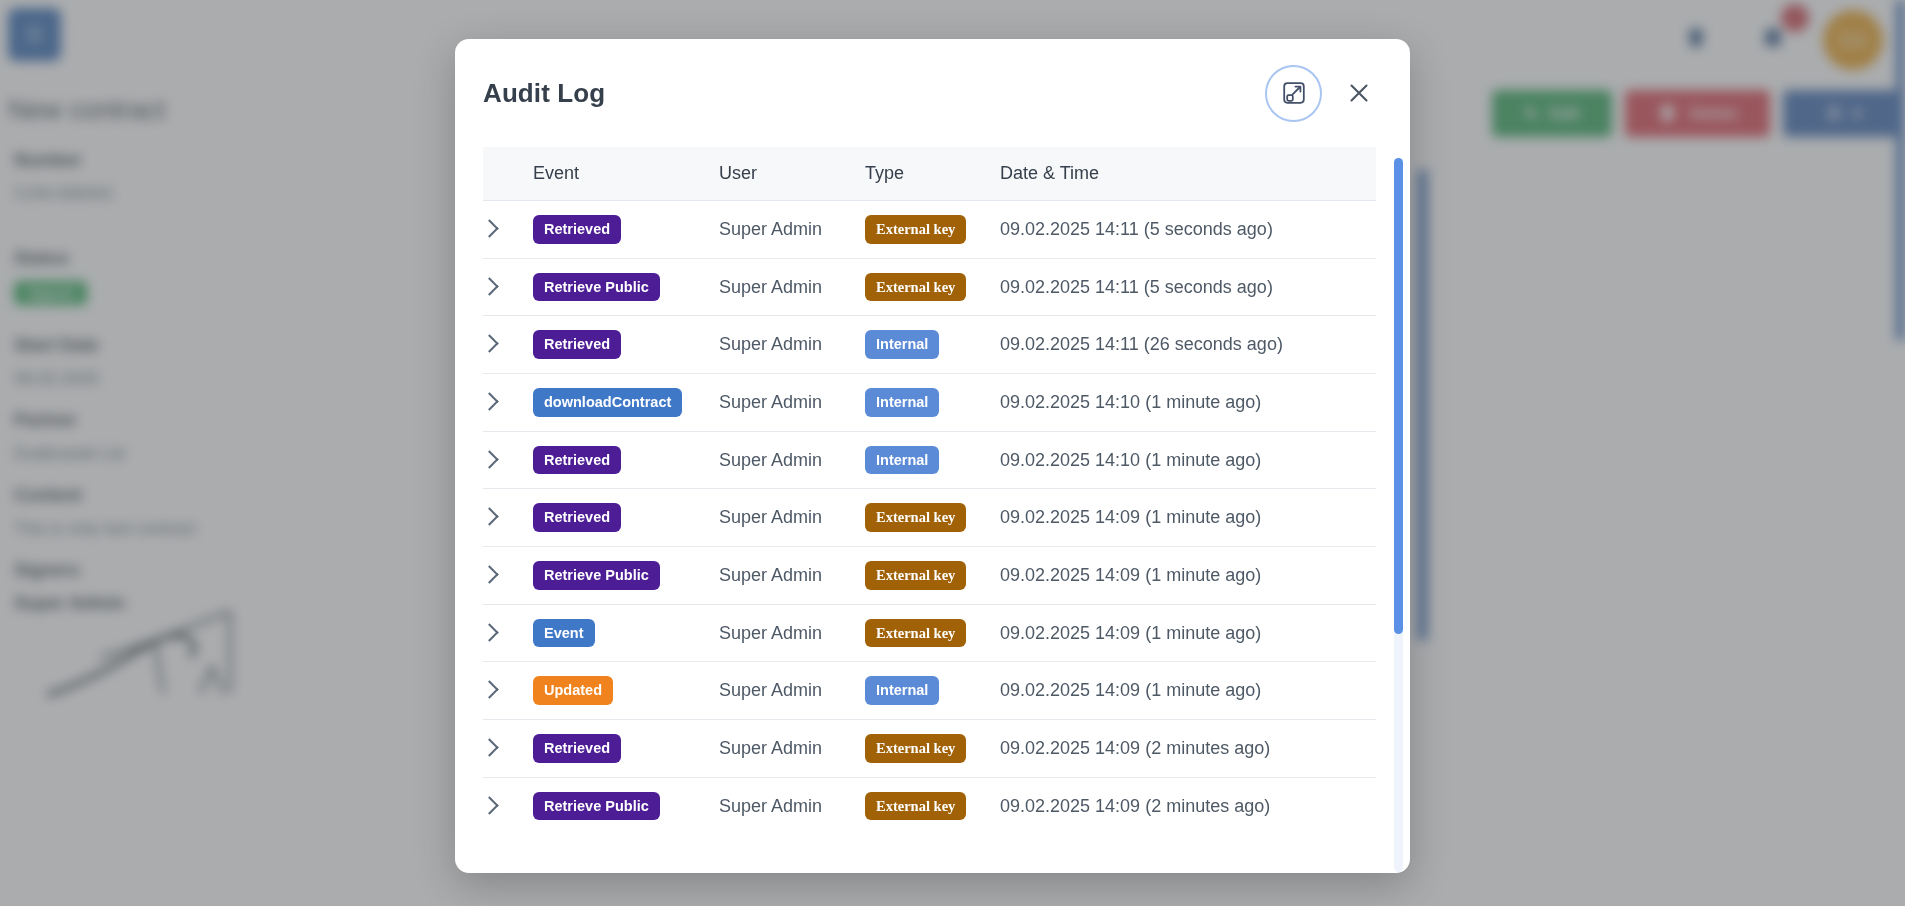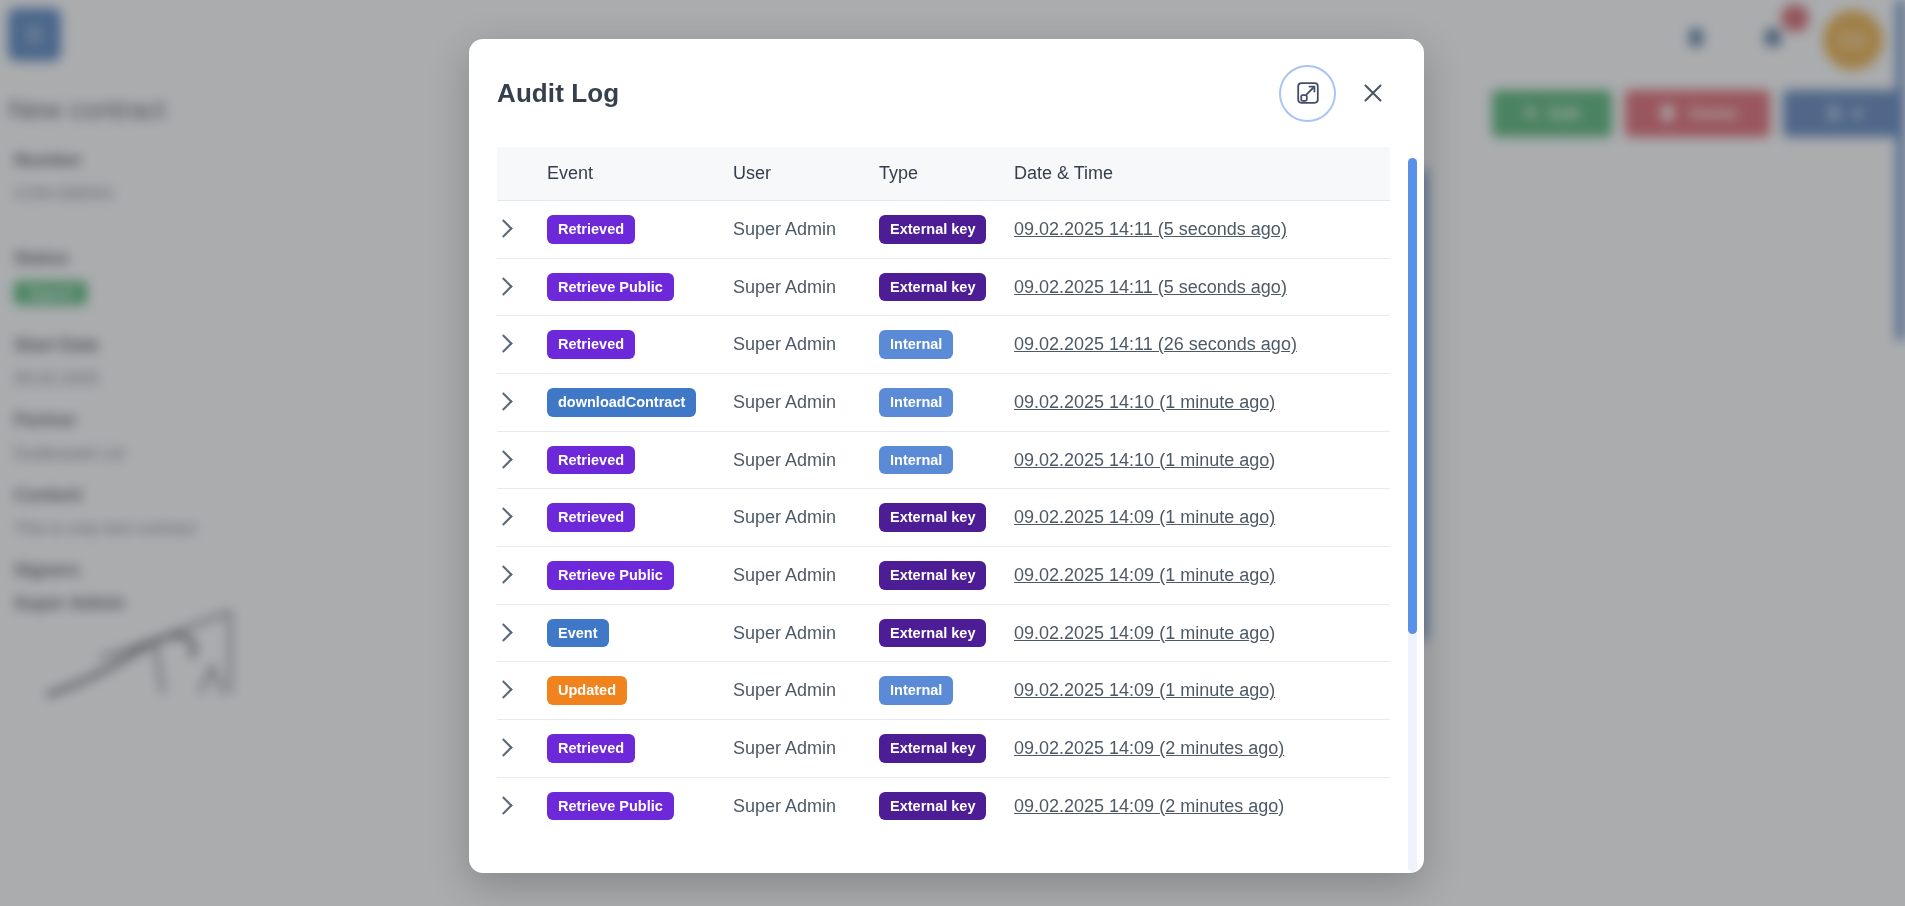--- a/index.html
+++ b/index.html
@@ -63,21 +63,21 @@
   #bg-badge-red { left:1781px; top:4px; width:28px; height:28px; background:#c9353f; border-radius:50%; }
   #bg-avatar    { left:1823px; top:10px; width:60px; height:60px; background:#e8970d; border-radius:50%;
                   display:flex; align-items:center; justify-content:center; color:#f7dca6; font-size:20px; font-weight:700; }
 
   #bg-right-edge { position:absolute; right:0; top:0; width:9px; height:340px; background:#2e63b0; }
   #bg-blue-bar   { position:absolute; left:1418px; top:170px; width:9px; height:470px; background:#2b62b5; }
 
   
   #modal {
     position:absolute;
-    left:469px; top:39px;
+    left:455px; top:39px;
     width:955px; height:834px;
     background:#ffffff;
     border-radius:14px;
     box-shadow:0 12px 40px rgba(0,0,0,0.22);
     overflow:hidden;
   }
 
   #modal-header {
     position:relative;
     height:108px;
@@ -153,28 +153,28 @@
   .badge {
     display:inline-block;
     color:#ffffff;
     font-size:14.5px;
     font-weight:700;
     padding:6px 11px;
     border-radius:6px;
     line-height:1.15;
     white-space:nowrap;
   }
-  .badge.dark   { background:#6d28d9; }
+  .badge.dark   { background:#4c1d95; }
   .badge.blue   { background:#4078c8; }
   .badge.orange { background:#f0831e;text-align:right; }
-  .badge.red    { background:#4c1d95; }
+  .badge.red    { background:#a16207;font-family:Liberation Serif, serif; }
   .badge.blue2  { background:#5b8ad6; }
 
   .cell-user { color:#4e5966; }
-  .cell-date { color:#4e5966;text-decoration:underline; }
+  .cell-date { color:#4e5966; }
 
   
   #scroll-track {
     position:absolute;
     right:7px; top:119px;
     width:9px; height:714px;
     background:#eef3fc;
     border-radius:5px;
   }
   #scroll-thumb {

